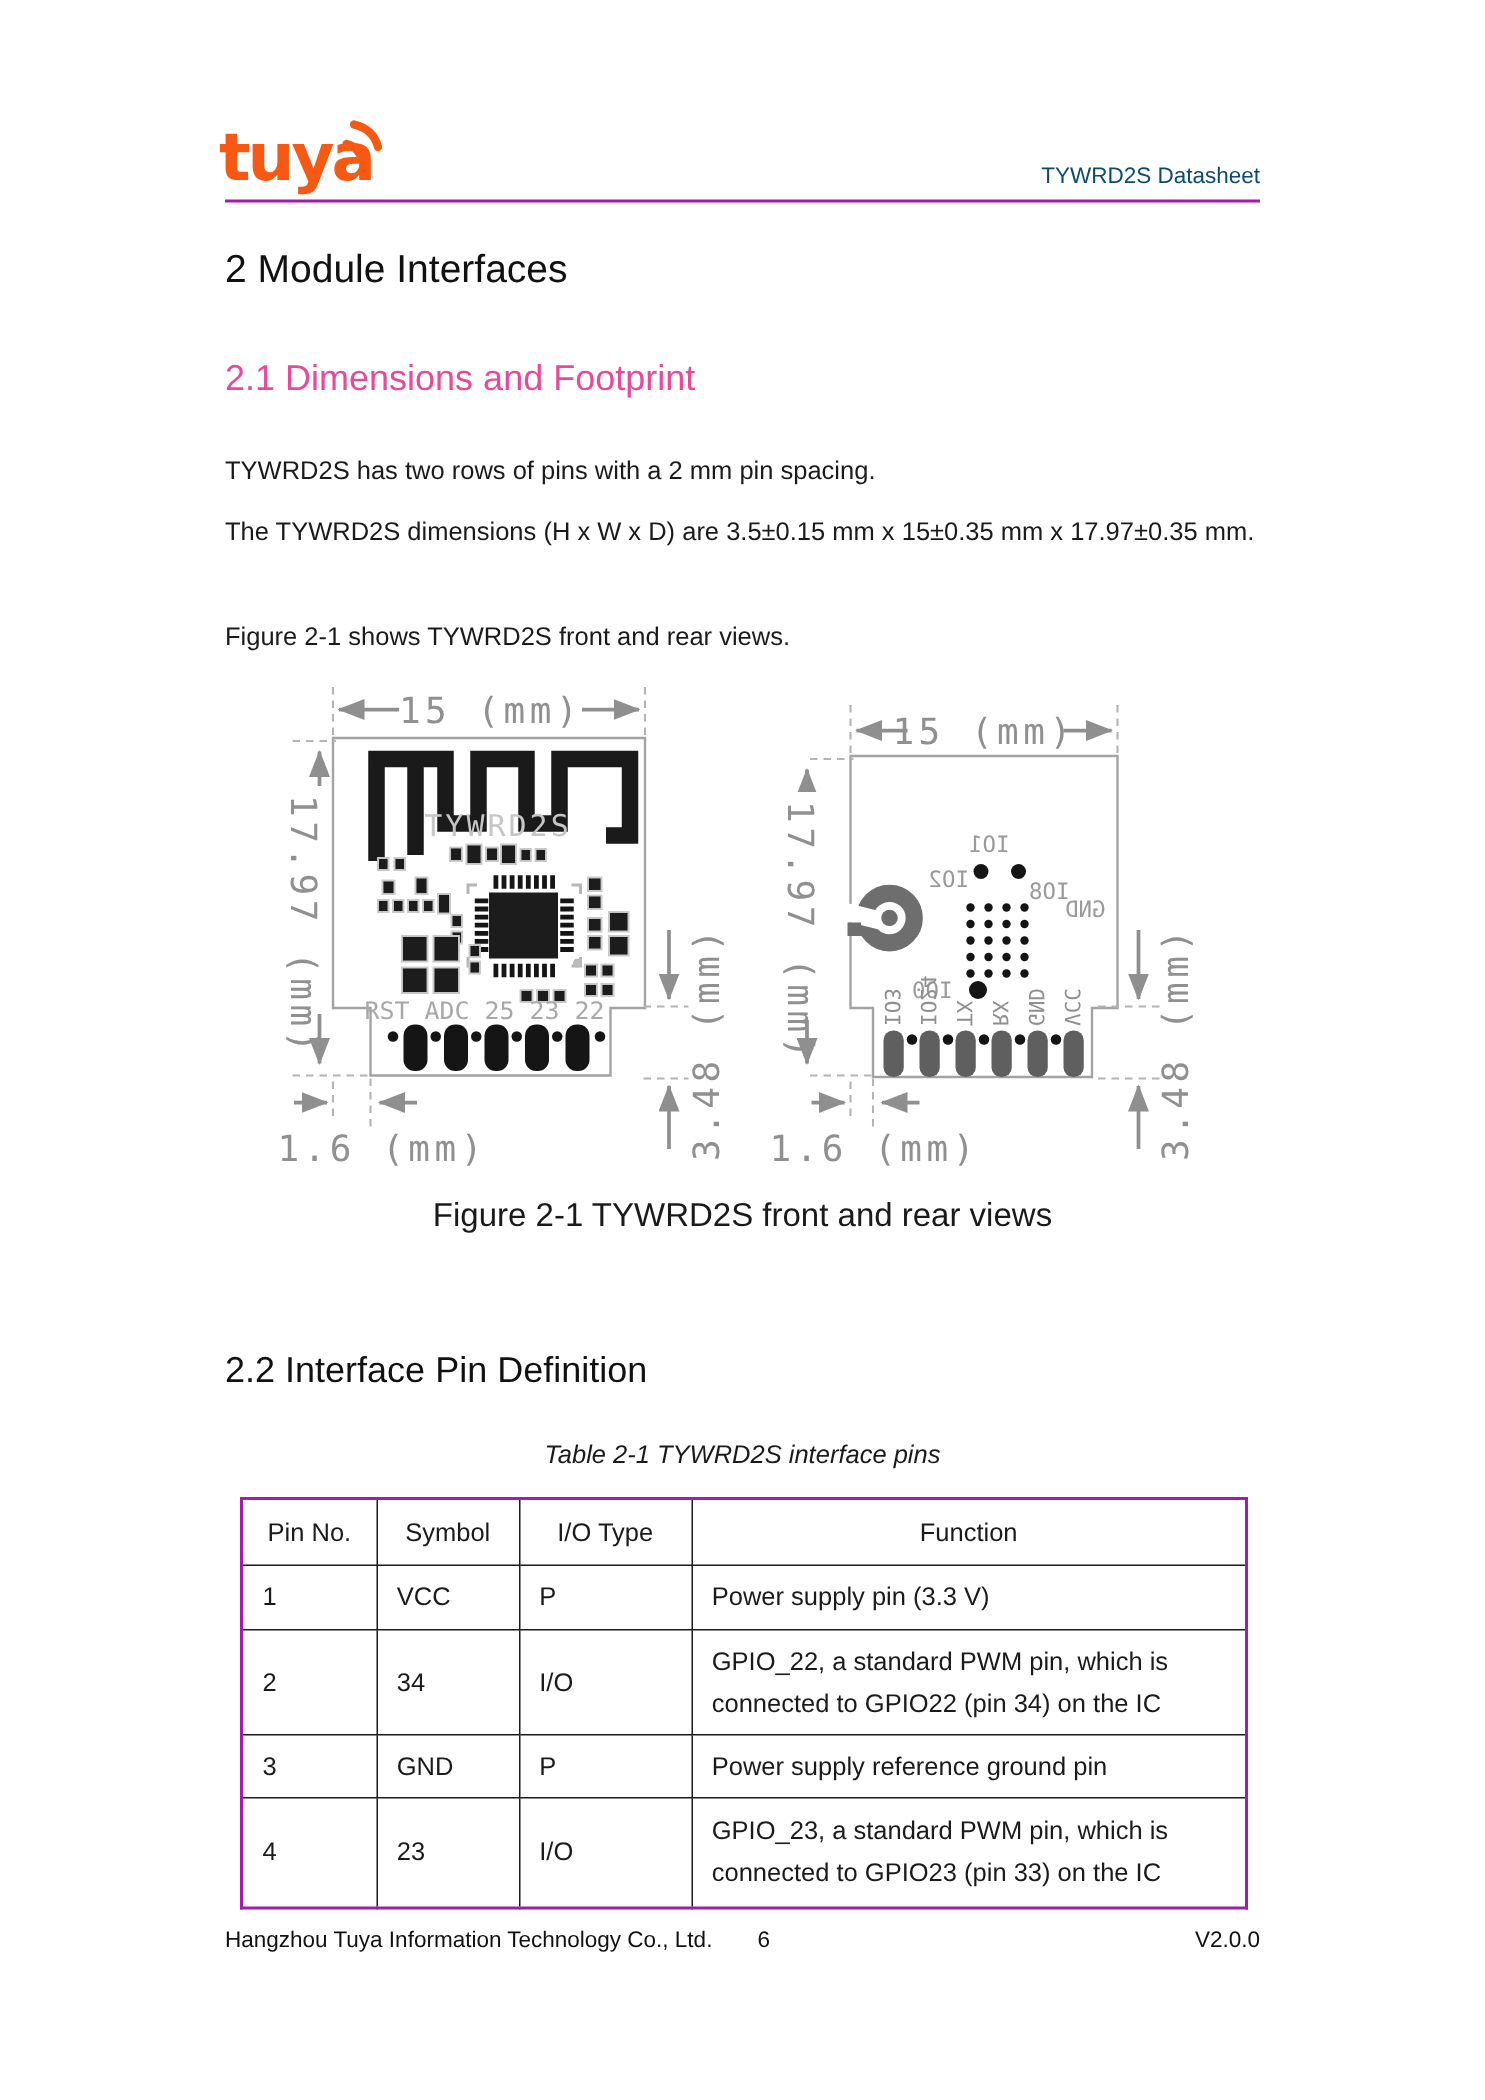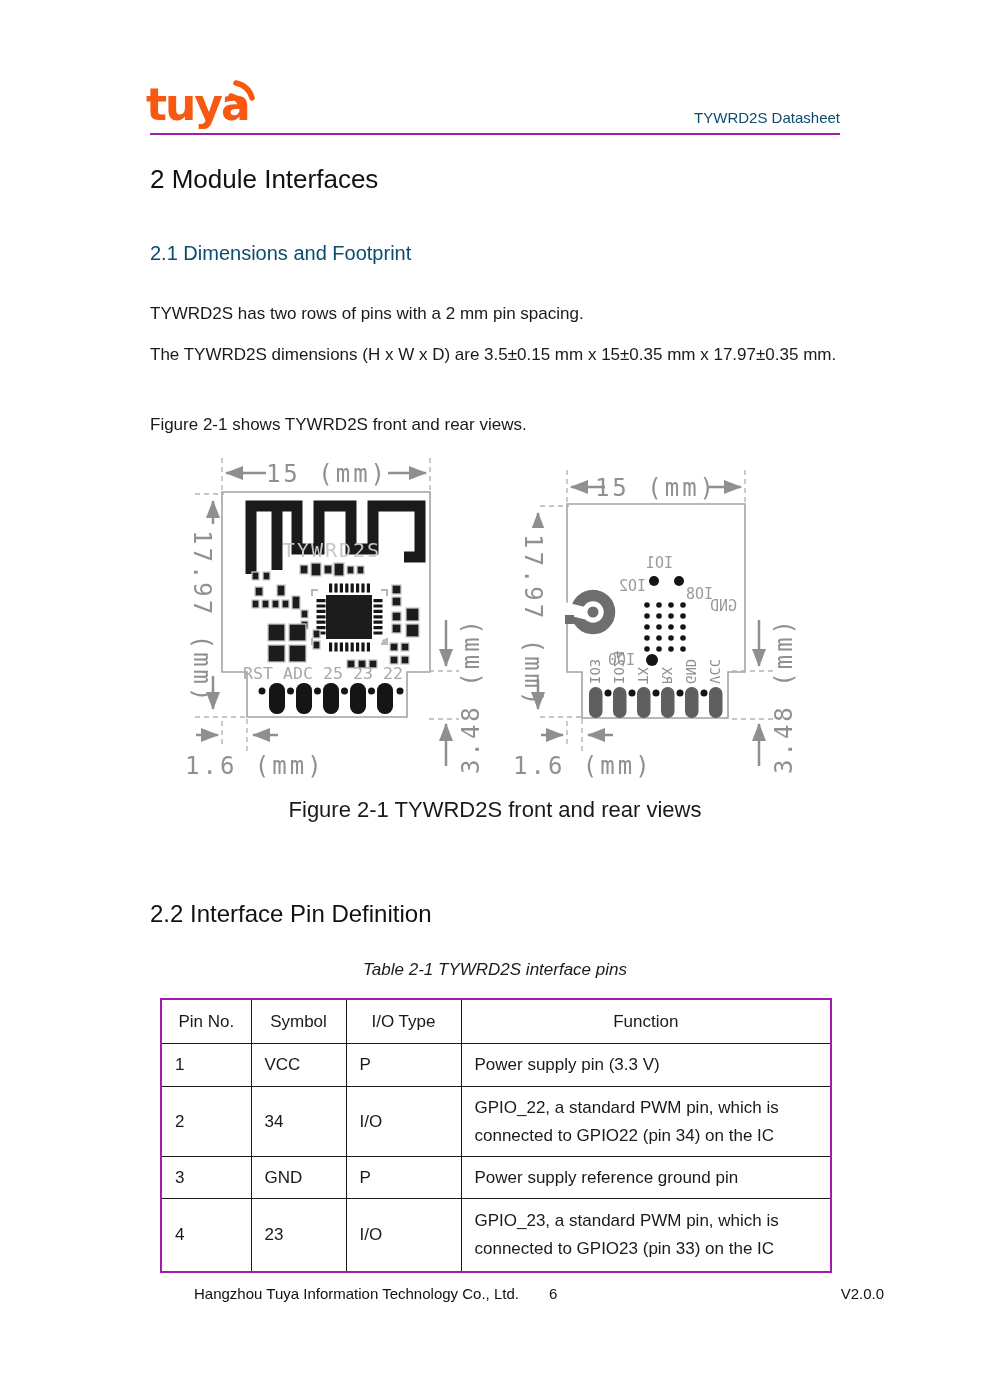--- a/index.html
+++ b/index.html
@@ -9,21 +9,21 @@
 
   
   .hdr{position:absolute;left:0;top:0;width:690px;height:133px;border-bottom:2px solid #a21caf;}
   .logo-svg{position:absolute;left:-4px;top:74px;}
   .logo-text{font-family:"DejaVu Sans",sans-serif;font-weight:bold;font-size:44px;fill:#f75913;letter-spacing:-2px;}
   .logo-arc{stroke:#f75913;stroke-width:5.5;fill:none;stroke-linecap:round;}
   .doc-title{position:absolute;right:0;bottom:7px;font-size:15px;color:#0c4a6e;}
 
   
   .h1{position:absolute;left:0;top:164px;font-size:26px;line-height:30px;color:#111;}
-  .h21{position:absolute;left:0;top:239px;font-size:20px;line-height:28px;color:#0c4a6e;}
+  .h21{position:absolute;left:0;top:239px;font-size:24px;line-height:28px;color:#ec4899;}
   .h22{position:absolute;left:0;top:900px;font-size:24px;line-height:28px;color:#111;}
   .p{position:absolute;left:0;width:690px;font-size:17px;line-height:30px;color:#1a1a1a;}
   .p1{top:299px;} .p2{top:340px;} .p3{top:410px;}
 
   
   .figwrap{position:absolute;left:0;top:447px;width:690px;height:348px;}
   .fig-front{position:absolute;left:20px;top:0;}
   .fig-rear{position:absolute;left:345px;top:0;}
   .figcap{position:absolute;left:0;top:797px;width:690px;text-align:center;font-size:22px;color:#1a1a1a;}
 
@@ -51,21 +51,21 @@
   .tcap{position:absolute;left:0;top:960px;width:690px;text-align:center;font-size:17px;font-style:italic;}
   table.pins{position:absolute;left:10px;top:998px;width:670px;border-collapse:collapse;
              border:2px solid #a21caf;font-size:17px;color:#1a1a1a;table-layout:fixed;}
   table.pins th,table.pins td{border:1px solid #1a1a1a;padding:6px 13px;line-height:28px;vertical-align:middle;}
   table.pins th{font-weight:normal;text-align:center;height:31px;}
   table.pins td{text-align:left;}
   td.fn{padding-right:38px;}
 
   
   .ftr{position:absolute;left:0;top:1285px;width:690px;font-size:15px;color:#111;
-       display:flex;justify-content:space-between;align-items:baseline;margin-left:44px;}
+       display:flex;justify-content:space-between;align-items:baseline;}
   .ftr .left{display:flex;gap:30px;}
 </style>
 </head>
 <body>
 
 <div class="page">
   <div class="content">
 
     <div class="hdr">
       <svg class="logo-svg" width="112" height="58" viewBox="0 0 112 58">

